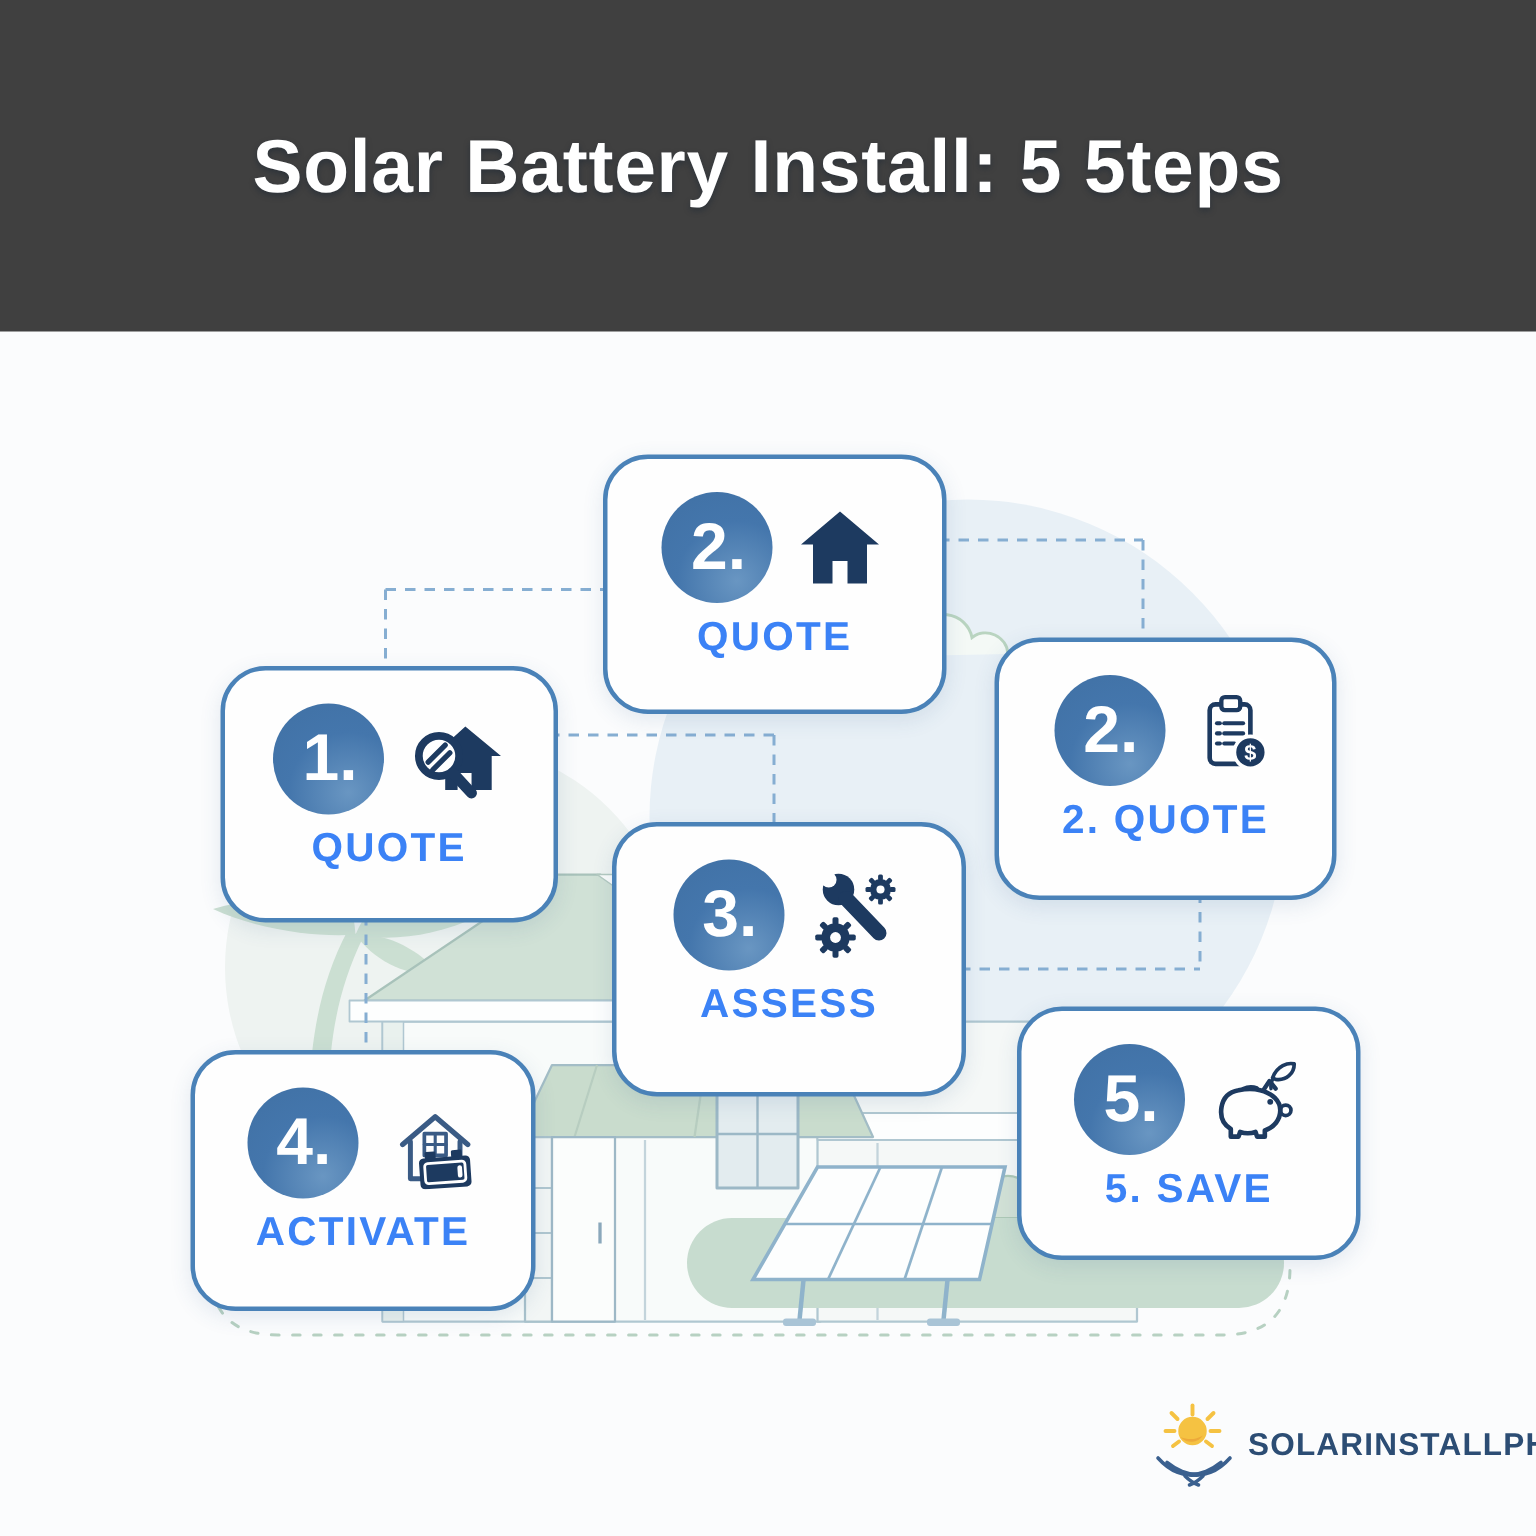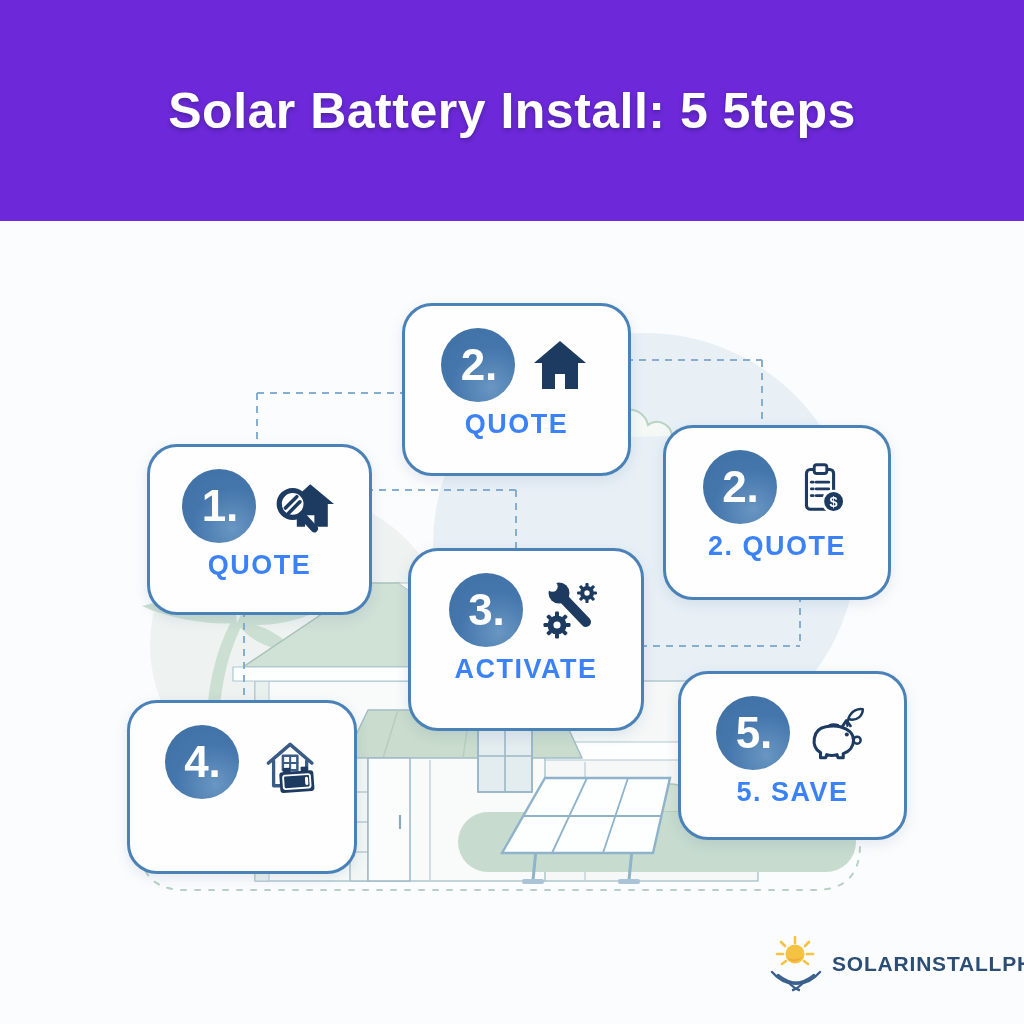--- a/index.html
+++ b/index.html
@@ -2,21 +2,21 @@
 <html><head>
 <meta charset="utf-8">
 <style>
   html,body{margin:0;padding:0;}
   body{width:1024px;height:1024px;overflow:hidden;background:#fbfcfd;
        font-family:"Liberation Sans", sans-serif;}
   .page{position:relative;width:1024px;height:1024px;background:#fbfcfd;}
 
   
   .header{position:absolute;left:0;top:0;width:1024px;height:221px;
-          background:#6d28d9;display:flex;align-items:center;justify-content:center;z-index:3;}
+          background:#404040;display:flex;align-items:center;justify-content:center;z-index:3;}
   .header h1{margin:0;color:#ffffff;font-size:50px;font-weight:800;letter-spacing:.5px;
              white-space:pre;text-shadow:0 2px 4px rgba(10,25,45,.35);}
 
   
   .bg{position:absolute;left:0;top:0;z-index:0;}
 
   
   .card{position:absolute;background:#fefefe;border:3px solid #4a82b8;border-radius:30px;
         box-shadow:0 4px 14px rgba(50,90,140,.12);display:flex;flex-direction:column;
         align-items:center;z-index:2;}
@@ -203,21 +203,21 @@
           <circle r="9.5" fill="#1d3a60"></circle>
             <circle r="3.6" fill="#ffffff"></circle>
         </g>
 
         <circle cx="21" cy="15" r="10.5" fill="#1d3a60"></circle>
         <rect x="4" y="-3" width="10" height="13" transform="rotate(45 9 3.5)" fill="#fefefe"></rect>
         <circle cx="14.5" cy="8.5" r="5.2" fill="#fefefe"></circle>
         <line x1="26" y1="21" x2="48" y2="44" stroke="#1d3a60" stroke-width="10" stroke-linecap="round"></line>
       </svg>
     </div>
-    <div class="step-label">ACTIVATE</div>
+    <div class="step-label">ASSESS</div>
   </div>
 
   <div class="card" id="card-s4">
     <div class="card-row">
       <div class="badge">4.</div>
       <svg class="ic" width="68" height="62" viewBox="0 0 64 60">
         <g stroke="#3a5b85" fill="none" stroke-linejoin="round" stroke-linecap="round">
           <path d="M15,31 L36,13 L57,31" stroke-width="3.4"></path>
           <path d="M20,29 L20,53 L52,53 L52,29" stroke-width="3.2"></path>
           <rect x="29" y="24" width="14" height="14" stroke-width="2.4"></rect>
@@ -226,20 +226,21 @@
         </g>
         <g transform="rotate(-4 42 49)">
           <rect x="30" y="35" width="7" height="5" rx="1" fill="#1d3a60"></rect>
           <rect x="47" y="35" width="7" height="5" rx="1" fill="#1d3a60"></rect>
           <rect x="26" y="39" width="33" height="20" rx="3" fill="#1d3a60"></rect>
           <rect x="29.5" y="42.5" width="26" height="13" rx="2" fill="none" stroke="#ffffff" stroke-width="1.8"></rect>
           <rect x="50.5" y="45" width="3" height="8" rx="1.5" fill="#ffffff"></rect>
         </g>
       </svg>
     </div>
+    <div class="step-label">ACTIVATE</div>
   </div>
 
   <div class="card" id="card-s5">
     <div class="card-row">
       <div class="badge">5.</div>
       <svg class="ic" width="66" height="62" viewBox="0 0 64 60">
         <g stroke="#1d3a60" fill="none" stroke-linecap="round" stroke-linejoin="round">
           <path d="M44,16 C47,8 54,6 58,7 C58,13 53,18 46,17 Z" stroke-width="2.4"></path>
           <path d="M44,17 C43,19 42.5,20.5 43,23" stroke-width="2.2"></path>
           <path d="M36,24 C44,26 49,31 49,37 C49,43 45,48 39,50 L39,54 L34,54 L33,51 C30,52 26,52 23,51 L22,54 L17,54 L17,49 C12,46 10,41 11,35 C12,29 16,25 22,24 C27,23 32,23 36,24 Z" stroke-width="3"></path>

